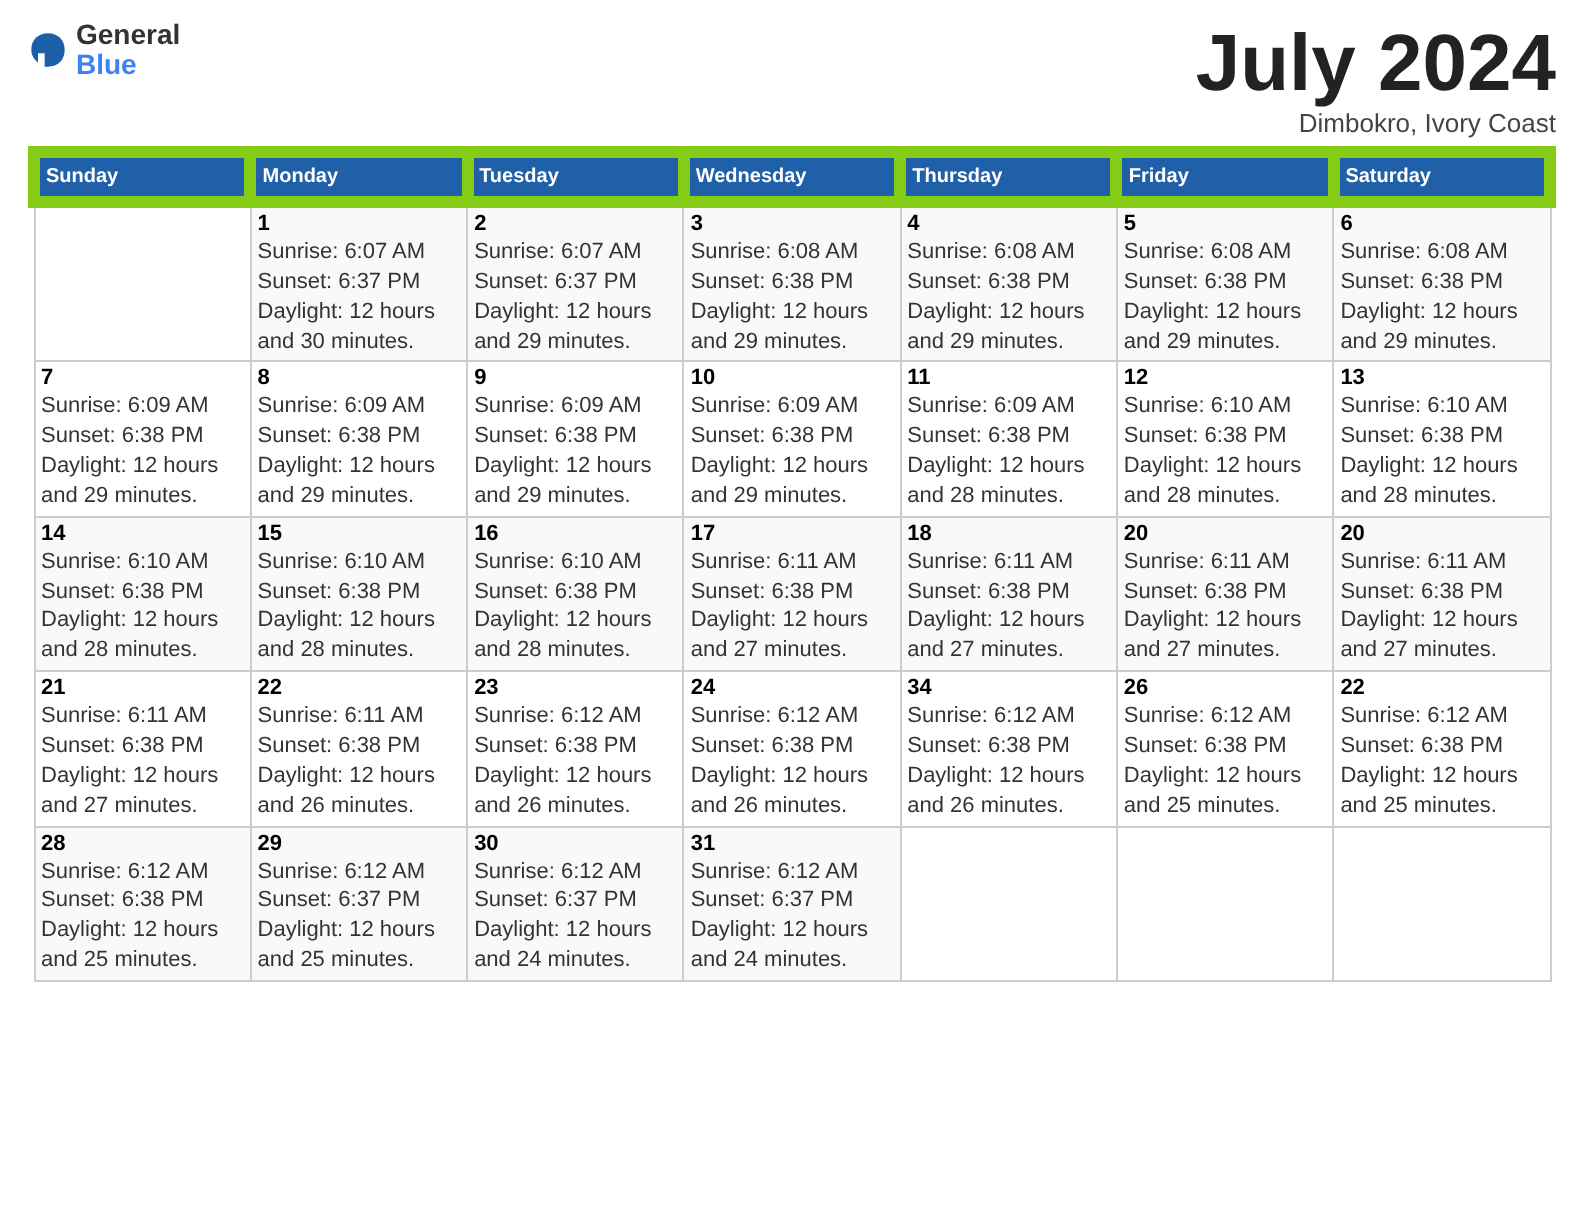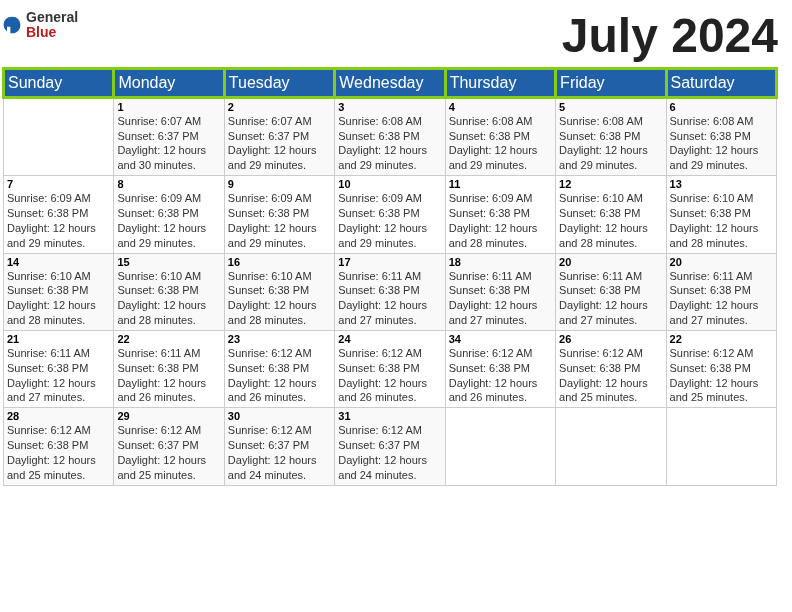--- a/index.html
+++ b/index.html
@@ -5,70 +5,70 @@
     * { margin: 0; padding: 0; box-sizing: border-box; }
     body {
       font-family: Arial, sans-serif;
       background: #fff;
       width: 792px;
       height: 612px;
       overflow: hidden;
     }
     .container {
       width: 792px;
-      padding: 10px 14px 8px 2px;
+      padding: 10px 14px 8px 14px;
     }
     .header-row {
       display: flex;
       justify-content: space-between;
       align-items: flex-start;
       margin-bottom: 4px;
     }
     .logo {
       display: flex;
       align-items: center;
       gap: 4px;
     }
     .logo-text {
       font-size: 14px;
       font-weight: bold;
       line-height: 1.1;
     }
     .logo-general { color: #333; }
-    .logo-blue { color: #b91c1c; }
+    .logo-blue { color: #3b82f6; }
     .logo-icon {
       width: 20px;
       height: 20px;
     }
     .title-block {
       text-align: right;
     }
     .month-title {
-      font-size: 48px;
+      font-size: 40px;
       font-weight: bold;
       color: #222;
       line-height: 1.1;
     }
     .location {
       font-size: 13px;
       color: #444;
     }
     table {
       width: 100%;
       border-collapse: collapse;
       font-size: 9.5px;
     }
     thead tr th {
       background-color: #2060a8;
       color: #fff;
       padding: 4px 3px;
       text-align: left;
-      font-size: 16px;
-      font-weight: normal;
-      border: 3px solid #84cc16;
+      font-size: 10px;
+      font-weight: bold;
+      border: 6px solid #84cc16;
     }
     tbody tr td {
       vertical-align: top;
       border: 1px solid #ccc;
       padding: 2px 3px;
       min-height: 70px;
       height: 72px;
       background: #fff;
     }
     tbody tr:nth-child(odd) td {
@@ -99,20 +99,21 @@
         <path d="M12 2 C6 2 2 6 2 12 C2 15 3.5 17.5 6 19.5 L6 14 L10 14 L10 22 C10.6 22.1 11.3 22 12 22 C18 22 22 18 22 12 C22 6 18 2 12 2Z" fill="#1a5fa8"></path>
         <path d="M14 2.2 L14 10 L18 10 L18 4.5 C17 3.5 15.6 2.7 14 2.2Z" fill="#1a5fa8"></path>
       </svg>
       <div class="logo-text">
         <span class="logo-general">General</span><br>
         <span class="logo-blue">Blue</span>
       </div>
     </div>
     <div class="title-block">
       <div class="month-title">July 2024</div>
+      <div class="location">Dimbokro, Ivory Coast</div>
     </div>
   </div>
 
   <table>
     <thead>
       <tr>
       <th>Sunday</th>
           <th>Monday</th>
           <th>Tuesday</th>
           <th>Wednesday</th>

